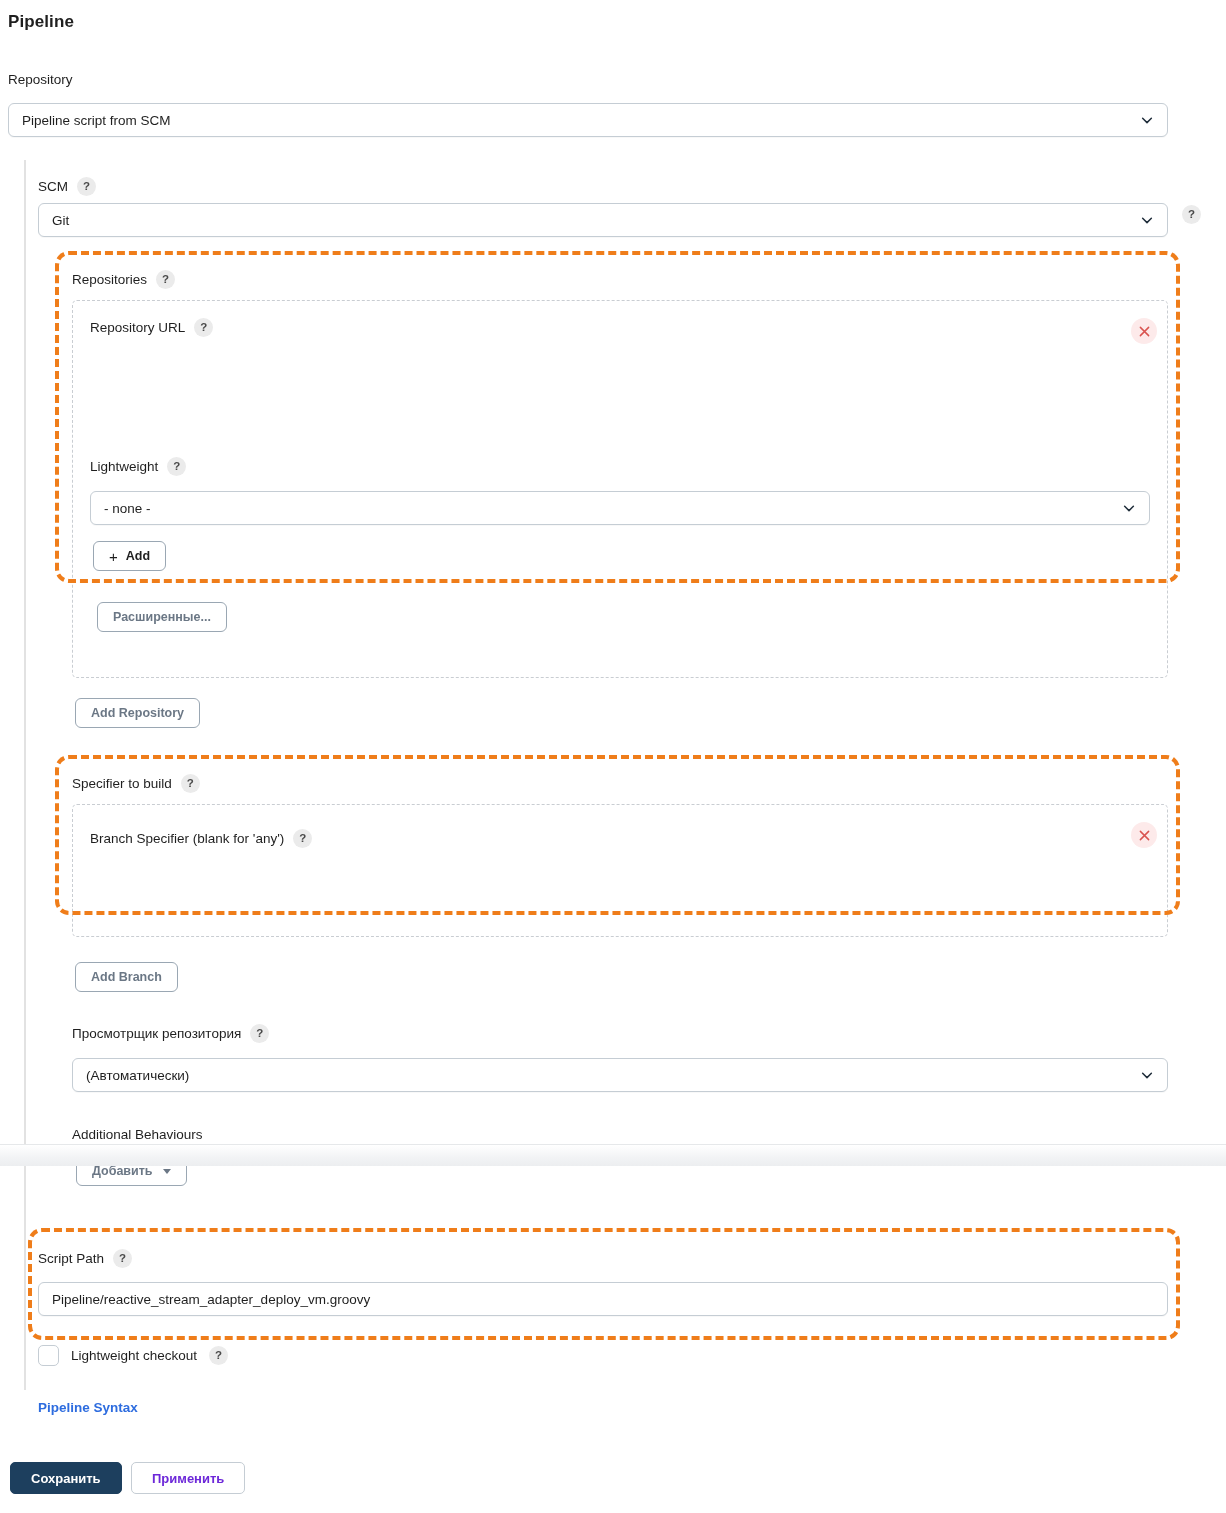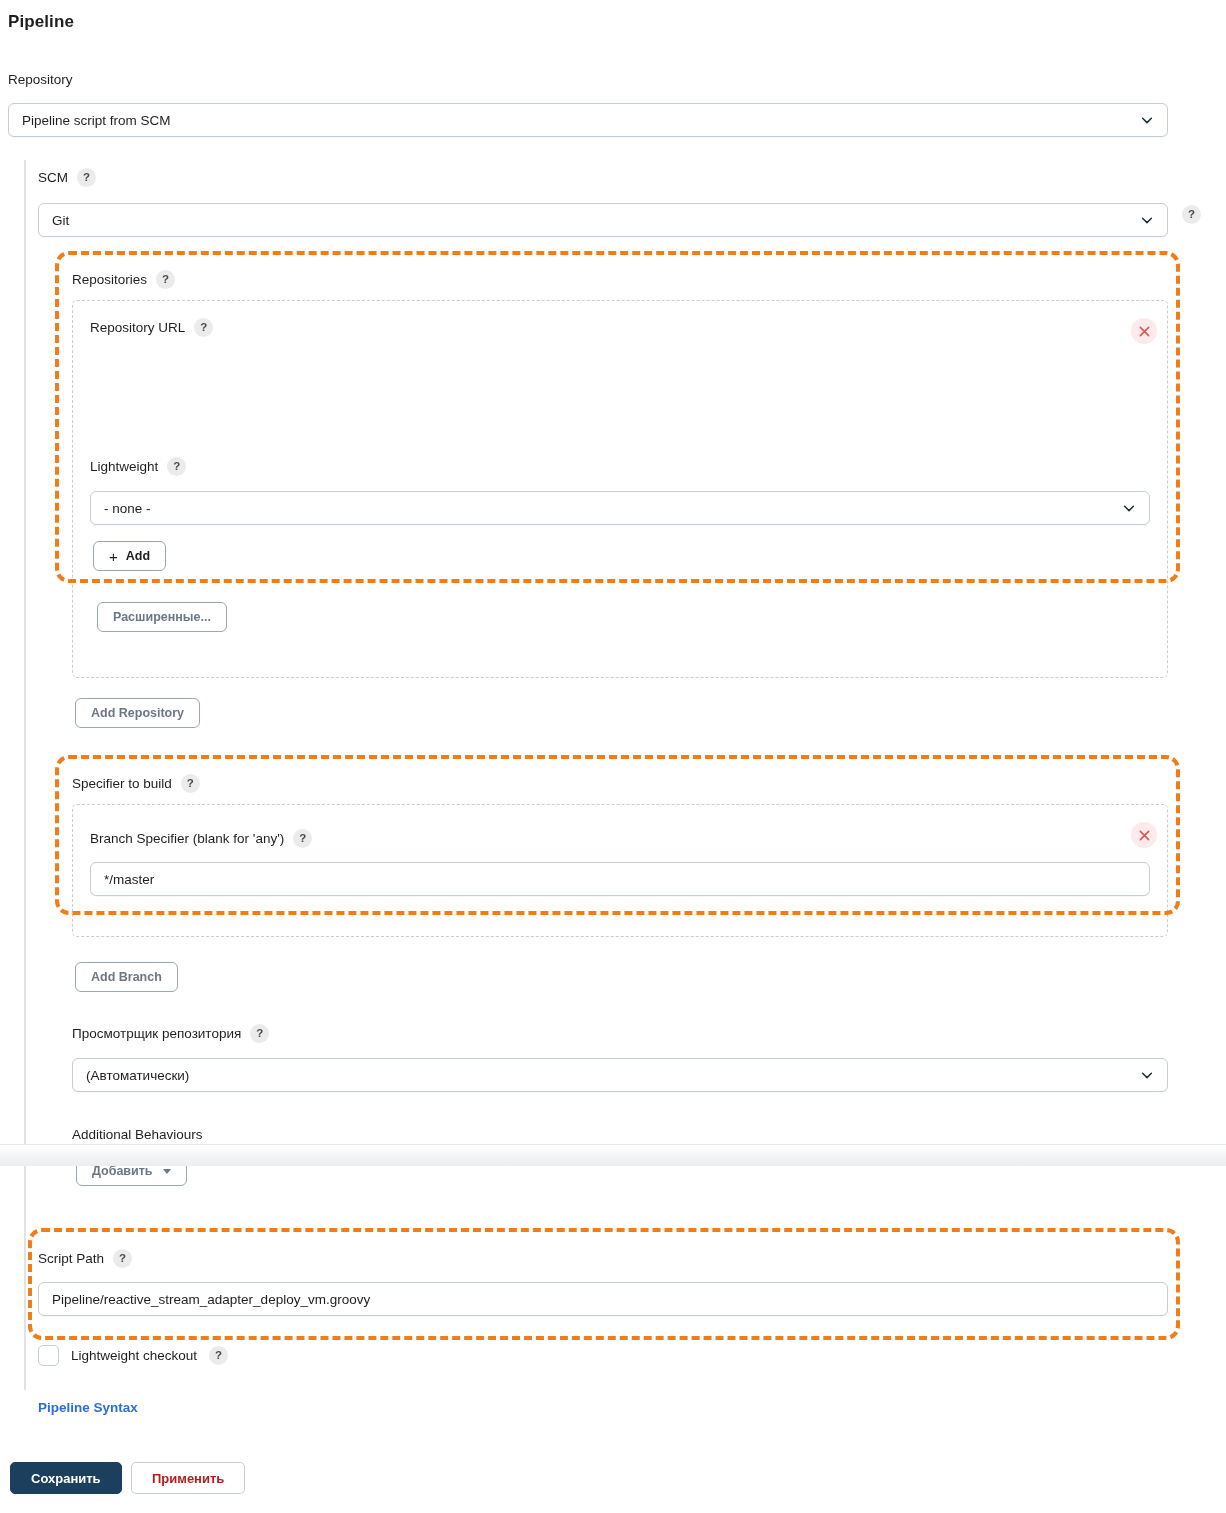--- a/index.html
+++ b/index.html
@@ -119,21 +119,21 @@
     font-weight: 700;
     border-radius: 5px;
   }
   .btn-secondary {
     height: 32px;
     padding: 0 20px;
     font-size: 13px;
     font-weight: 700;
     border-radius: 5px;
     border-color: #c5cdd4;
-    color: #b91c1c;
+    color: #6d28d9;
   }
 
   
   .nested-block {
     position: absolute;
     border-left: 2px solid #e2e2e2;
   }
 
   .dashed-box {
     border: 1px dashed #c9cdd2;
@@ -211,21 +211,21 @@
       <span class="chev">
         <svg width="14" height="14" viewBox="0 0 16 16">
             <path d="M3 6l5 5 5-5" fill="none" stroke="#1f2d3a" stroke-width="1.7" stroke-linecap="round" stroke-linejoin="round"></path>
           </svg>
       </span>
     </div>
   </div>
 
   <div class="nested-block" style="left:24px; top:160px; width:1144px; height:1230px;"></div>
 
-  <div class="label-row" style="position:absolute; left:38px; top:168px;">
+  <div class="label-row" style="position:absolute; left:38px; top:177px;">
     <span class="field-label">SCM</span>
     <span class="help-badge">?</span>
   </div>
 
   <div style="position:absolute; left:38px; top:203px; width:1130px;text-align:center;">
     <div class="select-input">
       <span>Git</span>
       <span class="chev">
         <svg width="14" height="14" viewBox="0 0 16 16">
             <path d="M3 6l5 5 5-5" fill="none" stroke="#1f2d3a" stroke-width="1.7" stroke-linecap="round" stroke-linejoin="round"></path>
@@ -294,25 +294,20 @@
     <span class="field-label">Branch Specifier (blank for 'any')</span>
     <span class="help-badge">?</span>
   </div>
 
   <div class="del-icon" style="left:1131px; top:822px;">
     <svg width="11" height="11" viewBox="0 0 12 12">
       <path d="M1.5 1.5l9 9M10.5 1.5l-9 9" stroke="#d9534f" stroke-width="1.6" stroke-linecap="round"></path>
     </svg>
   </div>
 
-  <div style="position:absolute; left:90px; top:862px; width:1060px;">
-    <div class="text-input">
-      <span>*/master</span>
-    </div>
-  </div>
 
   <button class="btn" style="position:absolute; left:75px; top:962px;">
     <span>Add Branch</span>
   </button>
 
   <div class="label-row" style="position:absolute; left:72px; top:1024px;">
     <span class="field-label">Просмотрщик репозитория</span>
     <span class="help-badge">?</span>
   </div>
 

